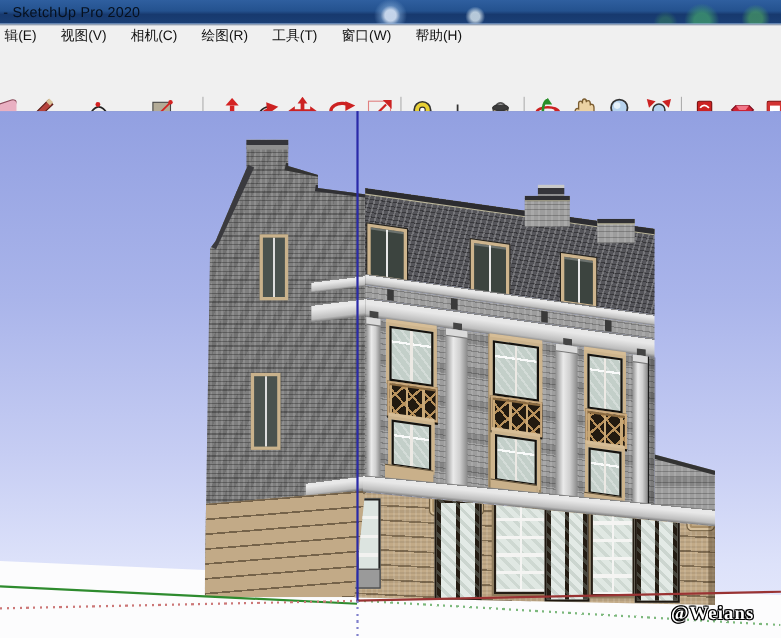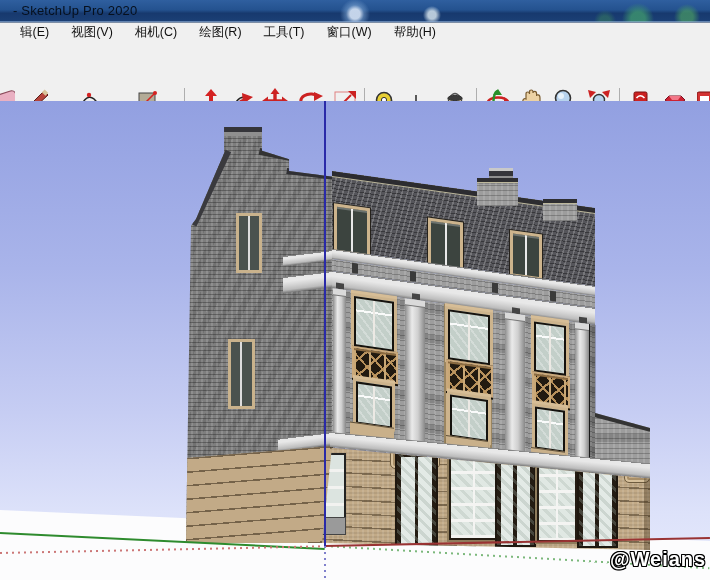--- a/index.html
+++ b/index.html
@@ -10,25 +10,25 @@
   
   .titlebar{left:0;top:0;width:710px;height:22px;
     background:
       radial-gradient(circle at 355px 14px, rgba(205,220,240,.95) 0 5px, rgba(130,170,215,.5) 9px, transparent 15px),
       radial-gradient(circle at 432px 15px, rgba(210,225,235,.85) 0 4px, transparent 9px),
       radial-gradient(circle at 638px 19px, rgba(60,145,110,.85) 0 7px, transparent 16px),
       radial-gradient(circle at 687px 17px, rgba(70,150,100,.75) 0 6px, transparent 13px),
       radial-gradient(circle at 605px 21px, rgba(55,125,95,.55) 0 5px, transparent 11px),
       linear-gradient(180deg,#2f5f9f 0%,#24528f 45%,#17396e 60%,#1b4076 100%);
     box-shadow:inset 0 -1px 0 rgba(160,190,225,.55);}
-  .titletext{left:13px;top:3px;font-size:13px;color:#06101e;letter-spacing:.2px;}
+  .titletext{left:3px;top:3px;font-size:13px;color:#06101e;letter-spacing:.2px;}
   .menubar{left:0;top:22px;width:710px;height:20px;background:#f0f0f0;
     border-top:1px solid #7d8ea6;display:flex;align-items:center;}
   .menuitem{font-size:12.5px;color:#111;padding:2px 11px 3px 11px;white-space:nowrap;}
-  .menuitem:first-child{padding-left:20px;}
+  .menuitem:first-child{padding-left:4px;}
   .toolbar{left:0;top:42px;width:710px;height:59px;background:#f0f0f0;
     border-bottom:1px solid #8a8a8a;}
   .toolrule{left:0;top:80px;width:710px;height:1px;background:#dcdcdc;}
   .toolbtn{position:absolute;top:45px;width:28px;height:28px;display:flex;
     align-items:center;justify-content:center;}
   .sep{position:absolute;top:46px;width:1px;height:27px;background:#aeaeae;}
   .ddbtn{position:absolute;top:58px;width:12px;height:10px;display:flex;align-items:center;justify-content:center;}
   .tri{width:0;height:0;border-left:4px solid transparent;border-right:4px solid transparent;border-top:5px solid #111;}
 
   
@@ -77,22 +77,22 @@
     repeating-linear-gradient(180deg,transparent 0 13px,#f4f4f2 13px 16px),
     linear-gradient(90deg,transparent calc(50% - 1px),#f4f4f2 calc(50% - 1px) calc(50% + 1px),transparent calc(50% + 1px)),
     repeating-linear-gradient(45deg,rgba(160,175,165,.28) 0 3px,transparent 3px 8px);
     box-shadow:0 0 0 2px #8f7c5c;}
   .gpanel{background:#c6ae89;border:1px solid #6e5c40;border-radius:5px;
     box-shadow:inset 0 0 0 2px #d6c09c,inset 0 0 0 4px #a98f68;}
   .sillT{background:#c9b08a;border-top:1px solid #5e4f38;border-bottom:1px solid #5e4f38;
     box-shadow:0 2px 2px rgba(0,0,0,.25);}
   .capdark{background:linear-gradient(180deg,#c9c9c9 0 3px,#35353a 3px 8px,#8f8f8f 8px);}
 
-  .watermark{font-family:Liberation Sans, sans-serif;
-    font-weight:bold;font-size:20px;letter-spacing:1px;color:#fff;
+  .watermark{font-family:Liberation Serif, serif;
+    font-weight:bold;font-size:17px;letter-spacing:1px;color:#fff;
     text-shadow:-1px -1px 0 #000,1px -1px 0 #000,-1px 1px 0 #000,1px 1px 0 #000,
       0 -1px 0 #000,0 1px 0 #000,-1px 0 0 #000,1px 0 0 #000;text-align:center;}
   .a1box{border:1px solid #222;background:#fff;color:#111;font-size:9px;
     font-weight:bold;line-height:10px;padding:0 2px;}
 </style>
 </head>
 <body>
 
 <div class="screen">
 

